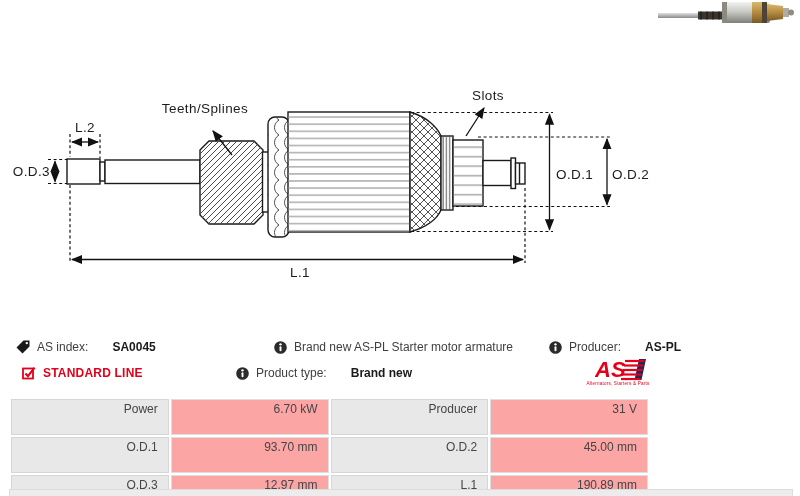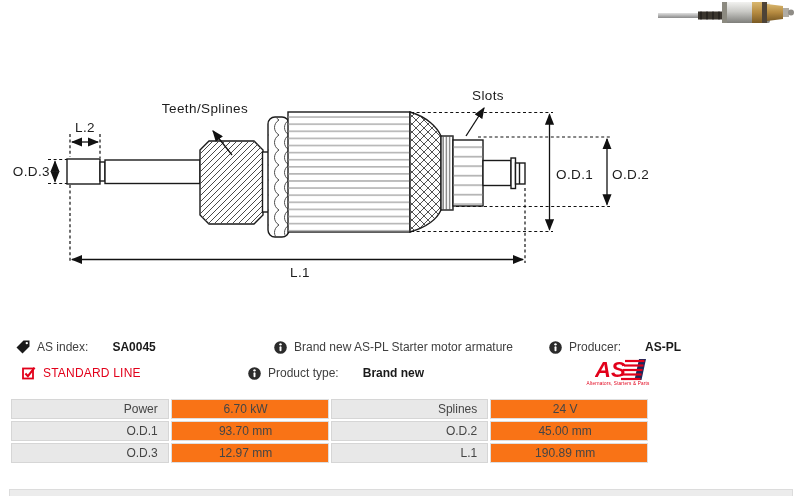--- a/index.html
+++ b/index.html
@@ -9,33 +9,33 @@
   svg text{font-family:"Liberation Sans",sans-serif;}
 
   
   #diagram{left:0;top:0;}
   .dim-label{font-size:13.5px;fill:#1c1c1c;letter-spacing:.4px;}
 
   
   .info-item{position:absolute;display:flex;align-items:center;gap:7px;
              font-size:12px;color:#3f3f3f;white-space:nowrap;}
   .info-item b{color:#1a1a1a;font-weight:bold;margin-left:17px;}
-  .red-line{color:#e2001a;font-weight:normal;letter-spacing:.2px;padding-left:6px;}
+  .red-line{color:#e2001a;font-weight:bold;letter-spacing:.2px;padding-left:6px;}
 
   
   #logo-caption{position:absolute;left:586px;top:381px;width:64px;
     font-size:4.6px;color:#e2001a;text-align:center;letter-spacing:.2px;}
 
   
   #spec-table{position:absolute;left:9px;top:397px;width:641px;
     border-collapse:separate;border-spacing:2px;table-layout:fixed;}
   #spec-table td{height:18px;border:1px solid #d6d6d6;font-size:12px;
-    text-align:right;padding:0 10px 0 2px;color:#454545;vertical-align:middle;}
+    text-align:right;padding:0 10px 16px 2px;color:#454545;vertical-align:middle;}
   #spec-table td.lbl{background:#e8e8e8;}
-  #spec-table td.val{background:#f97316;border-color:#dedede;text-align:center;}
+  #spec-table td.val{background:#fca5a5;border-color:#dedede;}
   #bottom-strip{position:absolute;left:9px;top:489px;width:782px;height:10px;
     background:#ececec;border:1px solid #dcdcdc;}
 </style>
 </head>
 <body>
 
 <svg class="abs" id="photo" style="left:652px;top:0;" width="145" height="48" viewBox="0 0 145 48">
   <defs>
     <linearGradient id="gSilver" x1="0" y1="0" x2="0" y2="1">
       <stop offset="0" stop-color="#f2f2f0"></stop>
@@ -191,21 +191,21 @@
 
 <div class="info-item" style="left:248px;top:340px;margin-left:26px;">
   <svg width="13" height="13" viewBox="0 0 12 12">
     <circle cx="6" cy="6" r="5.8" fill="#2b2b2b"></circle>
     <circle cx="6" cy="3.1" r="1.1" fill="#fff"></circle>
     <rect x="5.1" y="4.9" width="1.8" height="4.6" rx="0.9" fill="#fff"></rect>
   </svg>
   <span>Brand new AS-PL Starter motor armature</span>
 </div>
 
-<div class="info-item" style="left:248px;top:366px;">
+<div class="info-item" style="left:236px;top:366px;">
   <svg width="13" height="13" viewBox="0 0 12 12">
     <circle cx="6" cy="6" r="5.8" fill="#2b2b2b"></circle>
     <circle cx="6" cy="3.1" r="1.1" fill="#fff"></circle>
     <rect x="5.1" y="4.9" width="1.8" height="4.6" rx="0.9" fill="#fff"></rect>
   </svg>
   <span>Product type:</span>
   <b>Brand new</b>
 </div>
 
 <div class="info-item" style="left:549px;top:340px;justify-content:center;">
@@ -229,22 +229,22 @@
   </g>
   <text x="0" y="19" font-size="22" font-style="italic" font-weight="bold" fill="#e2001a">AS</text>
 </svg>
 <div id="logo-caption">Alternators, Starters &amp; Parts</div>
 
 <table id="spec-table">
   <tbody>
     <tr>
       <td class="lbl">Power</td>
       <td class="val">6.70 kW</td>
-      <td class="lbl">Splines</td>
-      <td class="val">24 V</td>
+      <td class="lbl">Producer</td>
+      <td class="val">31 V</td>
     </tr>
     <tr>
       <td class="lbl">O.D.1</td>
       <td class="val">93.70 mm</td>
       <td class="lbl">O.D.2</td>
       <td class="val">45.00 mm</td>
     </tr>
     <tr>
       <td class="lbl">O.D.3</td>
       <td class="val">12.97 mm</td>

